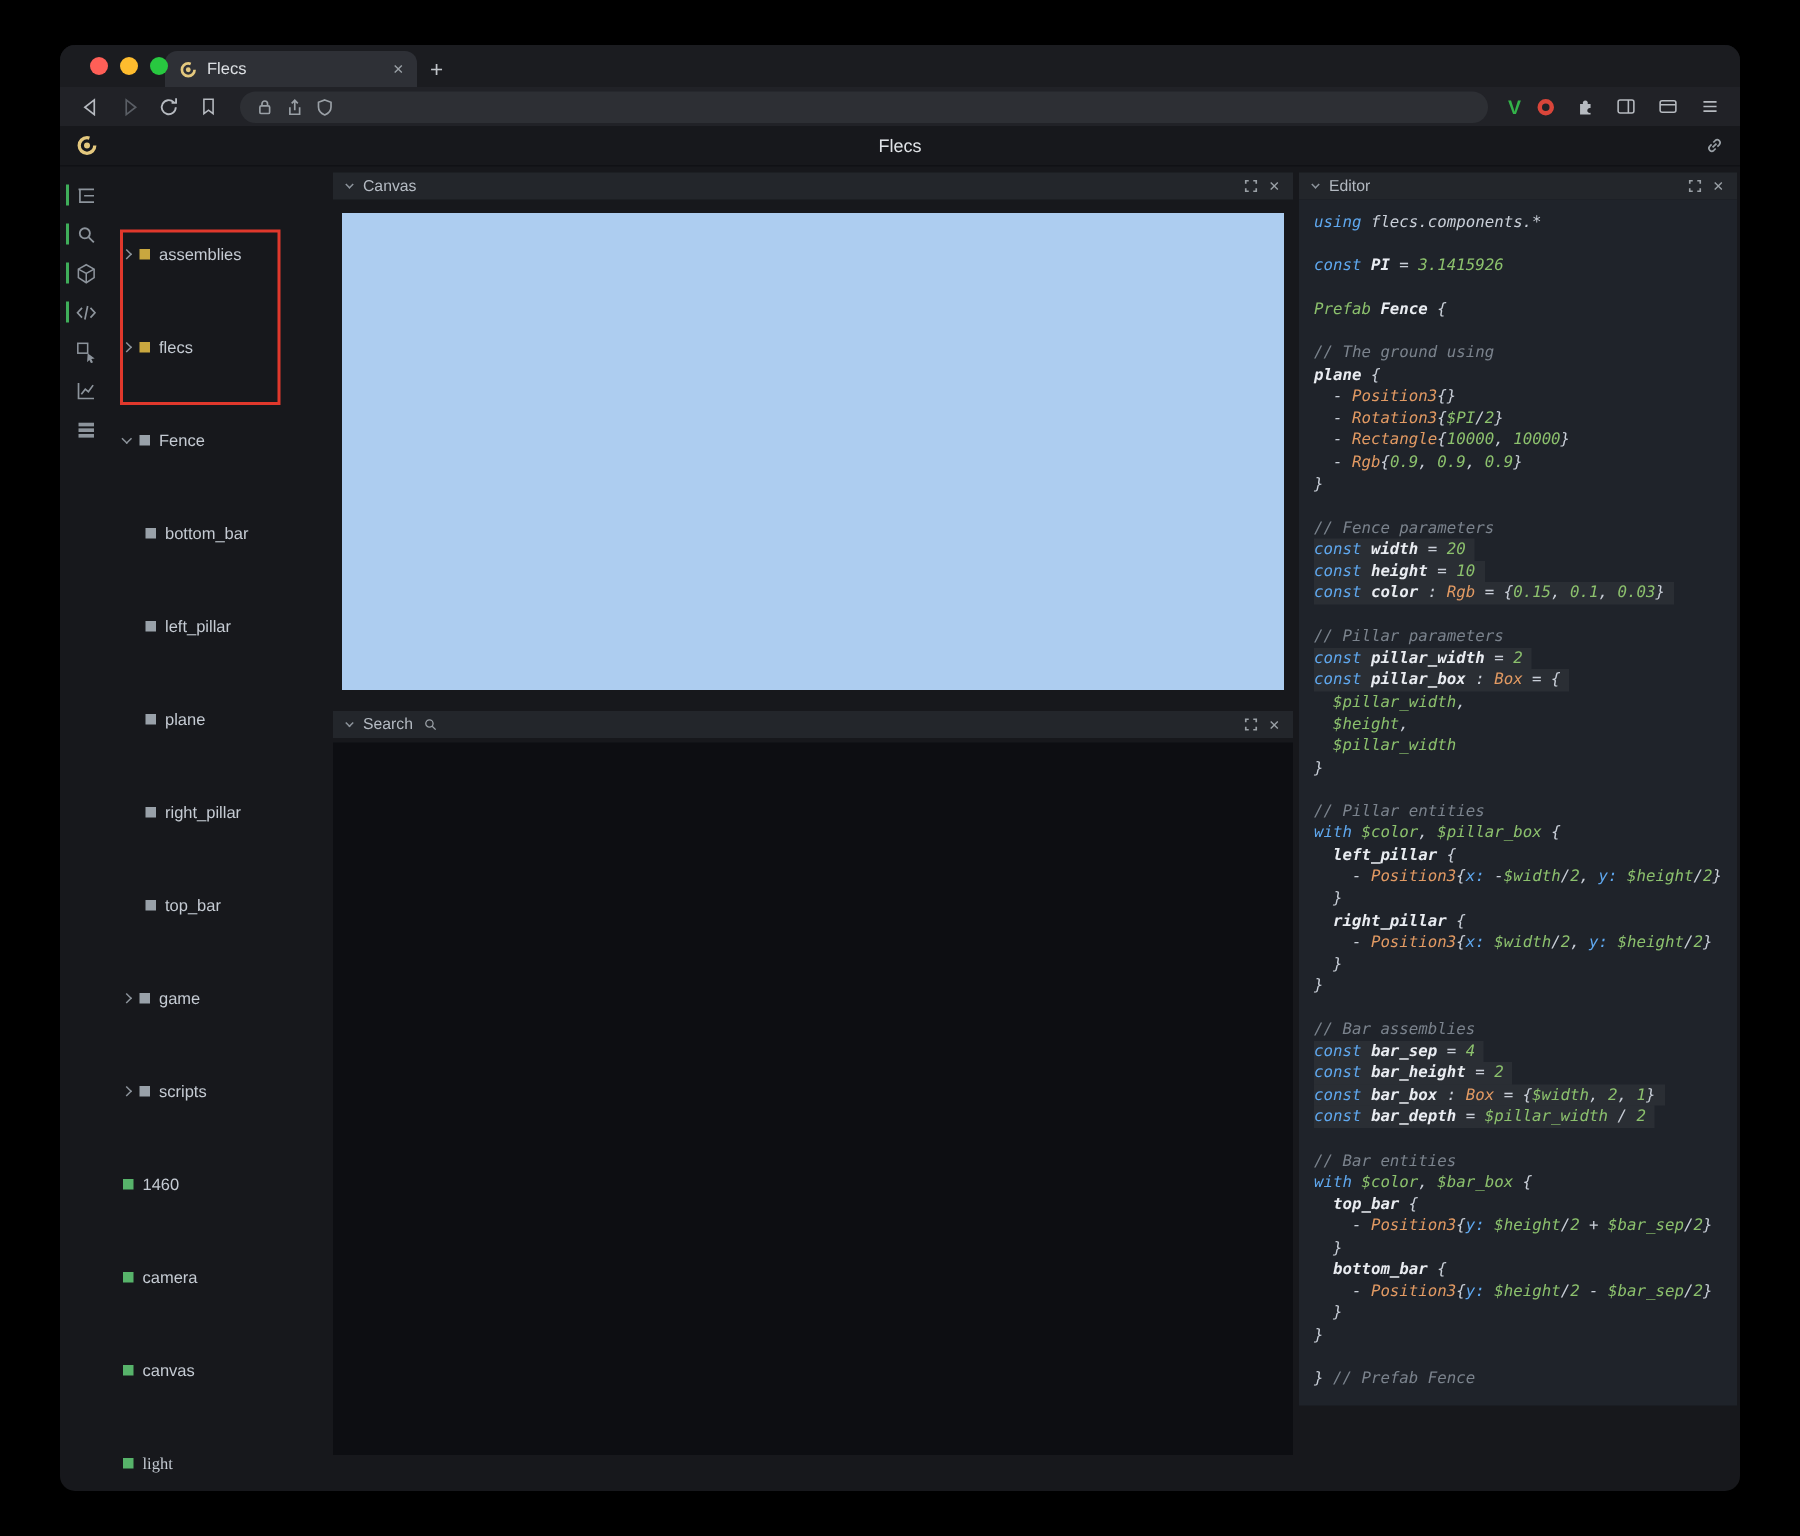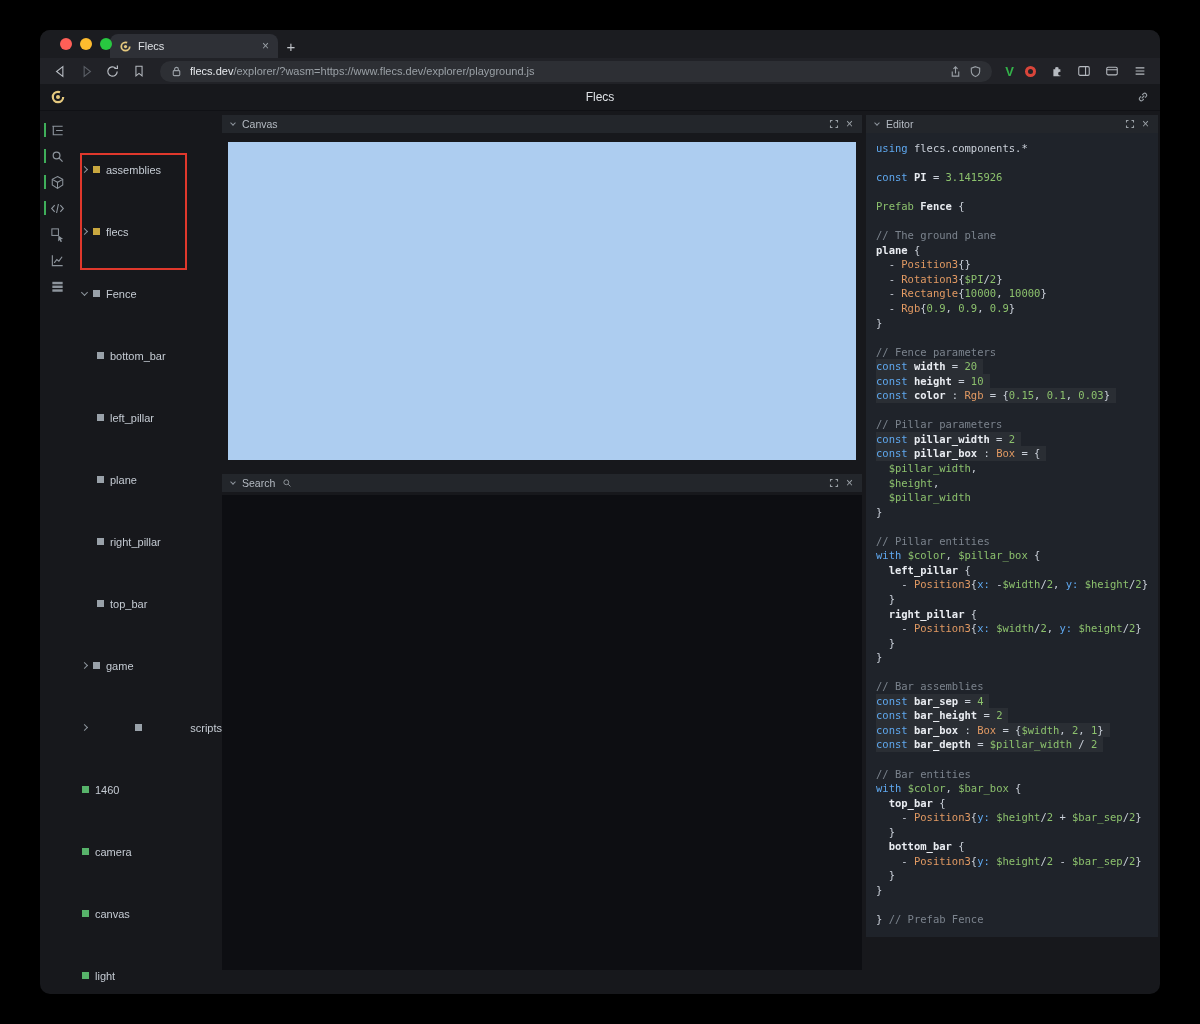--- a/index.html
+++ b/index.html
@@ -67,21 +67,21 @@
   .ph-close { color:#9aa0a6; font-size:12px; line-height:1; cursor:pointer; }
   .canvas-header { margin-top:4px; }
   .canvas-view { height:318px; margin:9px 6px 0 6px; background:var(--canvas); cursor:grab; }
   .search-header { margin-top:14px; }
   .search-view { flex:1; margin-top:3px; background:#0d0e12; }
 
   .editor-col { flex:1; margin-left:4px; margin-right:2px; display:flex; flex-direction:column; }
   .editor-header { margin-top:4px; }
   .code { height:804px; background:#1f232a; padding:8px 10px; overflow:hidden;
           font-family:"DejaVu Sans Mono","Liberation Mono",monospace; font-size:10.5px; cursor:text; }
-  .code-line { height:14.55px; line-height:14.55px; white-space:pre; }
+  .code-line { height:14.55px; line-height:14.55px; white-space:pre;font-style:italic; }
   .code-line.hl { background:rgba(255,255,255,.05); width:max-content; padding-right:6px; }
   .tk-kw{color:var(--kw)} .tk-kwg{color:var(--kwg)} .tk-ty{color:var(--ty)}
   .tk-var{color:var(--var)} .tk-num{color:var(--num)} .tk-cm{color:var(--cm)}
   .tk-pl{color:var(--pl)} .tk-id{color:var(--id);font-weight:bold} .tk-mb{color:var(--mb)}
 
   svg { display:block; }
 </style>
 </head>
 <body>
 
@@ -129,21 +129,20 @@
         </svg>
     </span>
 
     <div class="urlbar">
       <span>
         <svg width="13" height="13" viewBox="0 0 14 14">
             <rect x="3.5" y="6" width="7" height="5.5" rx="1" fill="none" stroke="currentColor" stroke-width="1.2"></rect>
             <path d="M5 6V4.5a2 2 0 0 1 4 0V6" fill="none" stroke="currentColor" stroke-width="1.2"></path>
           </svg>
       </span>
-      <span class="url-text"><span class="url-domain">flecs.dev</span><span class="url-rest">/explorer/?wasm=https://www.flecs.dev/explorer/playground.js</span></span>
       <span class="ph-ico">
         <svg width="13" height="13" viewBox="0 0 14 14">
             <path d="M7 2.2v7M4.8 4.2 7 2l2.2 2.2" fill="none" stroke="currentColor" stroke-width="1.2"></path>
             <path d="M3.5 7v5h7V7" fill="none" stroke="currentColor" stroke-width="1.2"></path>
           </svg>
       </span>
       <span class="ph-ico">
         <svg width="13" height="13" viewBox="0 0 14 14">
             <path d="M7 1.8 11.5 3.4v3.4c0 3-2 4.7-4.5 5.7-2.5-1-4.5-2.7-4.5-5.7V3.4z" fill="none" stroke="currentColor" stroke-width="1.2"></path>
           </svg>
@@ -276,38 +275,38 @@
           </div>
           <div class="tree-row" style="padding-left: 23px;">
             <span class="sq" style="background: rgb(153, 161, 169);"></span>
             <span>top_bar</span>
           </div>
           <div class="tree-row" style="padding-left: 8px;">
             <span class="chev"></span>
             <span class="sq" style="background: rgb(153, 161, 169);"></span>
             <span>game</span>
           </div>
-          <div class="tree-row" style="padding-left: 8px; justify-content: space-between;">
+          <div class="tree-row" style="padding-left: 8px;">
             <span class="chev"></span>
             <span class="sq" style="background: rgb(153, 161, 169);"></span>
             <span>scripts</span>
           </div>
           <div class="tree-row" style="padding-left: 8px; text-align: right;">
             <span class="sq" style="background: rgb(87, 179, 106);"></span>
             <span>1460</span>
           </div>
           <div class="tree-row" style="padding-left: 8px;">
             <span class="sq" style="background: rgb(87, 179, 106);"></span>
             <span>camera</span>
           </div>
           <div class="tree-row" style="padding-left: 8px;">
             <span class="sq" style="background: rgb(87, 179, 106);"></span>
             <span>canvas</span>
           </div>
-          <div class="tree-row" style="padding-left: 8px;">
+          <div class="tree-row" style="padding-left: 8px; font-family: Liberation Serif, serif;">
             <span class="sq" style="background: rgb(87, 179, 106);"></span>
             <span>light</span>
           </div>
         </div>
       <div class="annotation-box"></div>
     </div>
 
     <div class="center-col">
       <div class="panel-header canvas-header">
         <span class="ph-chev"></span>
@@ -354,21 +353,21 @@
         </span>
         <span class="ph-close">×</span>
       </div>
       <div class="code">
           <div class="code-line"><span class="tk-kw">using</span><span class="tk-pl"> flecs.components.*</span></div>
           <div class="code-line"></div>
           <div class="code-line"><span class="tk-kw">const</span><span class="tk-id"> PI</span><span class="tk-pl"> = </span><span class="tk-num">3.1415926</span></div>
           <div class="code-line"></div>
           <div class="code-line"><span class="tk-kwg">Prefab</span><span class="tk-id"> Fence</span><span class="tk-pl"> {</span></div>
           <div class="code-line"></div>
-          <div class="code-line"><span class="tk-cm">// The ground plane</span></div>
+          <div class="code-line"><span class="tk-cm">// The ground using</span></div>
           <div class="code-line"><span class="tk-id">plane</span><span class="tk-pl"> {</span></div>
           <div class="code-line"><span class="tk-pl">  - </span><span class="tk-ty">Position3</span><span class="tk-pl">{}</span></div>
           <div class="code-line"><span class="tk-pl">  - </span><span class="tk-ty">Rotation3</span><span class="tk-pl">{</span><span class="tk-var">$PI</span><span class="tk-pl">/</span><span class="tk-num">2</span><span class="tk-pl">}</span></div>
           <div class="code-line"><span class="tk-pl">  - </span><span class="tk-ty">Rectangle</span><span class="tk-pl">{</span><span class="tk-num">10000</span><span class="tk-pl">, </span><span class="tk-num">10000</span><span class="tk-pl">}</span></div>
           <div class="code-line"><span class="tk-pl">  - </span><span class="tk-ty">Rgb</span><span class="tk-pl">{</span><span class="tk-num">0.9</span><span class="tk-pl">, </span><span class="tk-num">0.9</span><span class="tk-pl">, </span><span class="tk-num">0.9</span><span class="tk-pl">}</span></div>
           <div class="code-line"><span class="tk-pl">}</span></div>
           <div class="code-line"></div>
           <div class="code-line"><span class="tk-cm">// Fence parameters</span></div>
           <div class="code-line hl"><span class="tk-kw">const</span><span class="tk-id"> width</span><span class="tk-pl"> = </span><span class="tk-num">20</span></div>
           <div class="code-line hl"><span class="tk-kw">const</span><span class="tk-id"> height</span><span class="tk-pl"> = </span><span class="tk-num">10</span></div>

